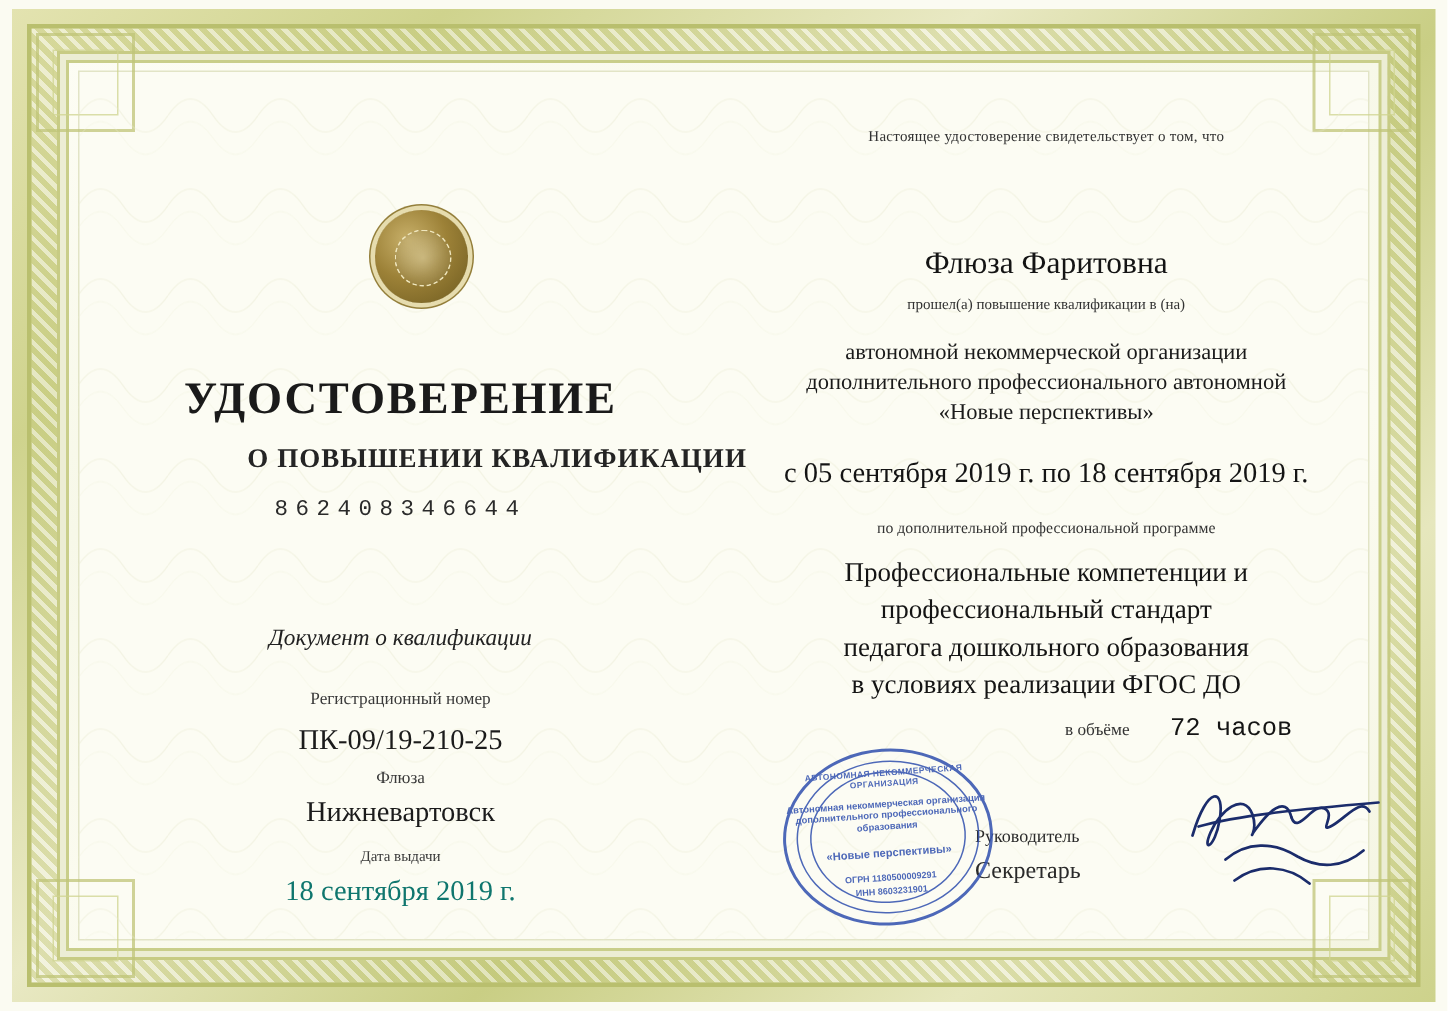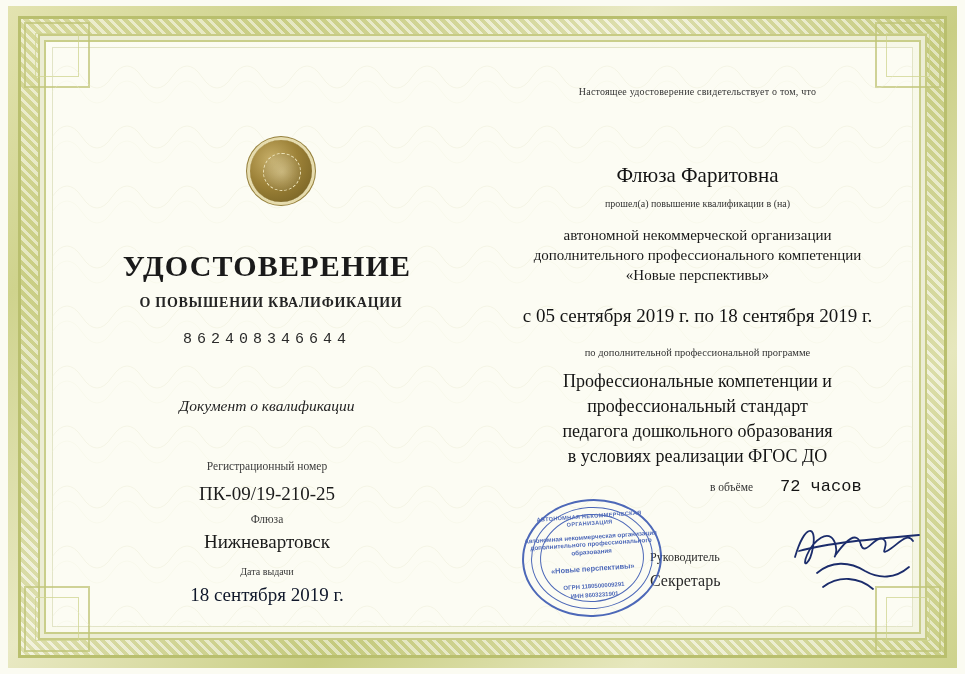--- a/index.html
+++ b/index.html
@@ -117,39 +117,40 @@
     position: absolute;
     left: 0; top: 186px;
     width: 430px;
     font-size: 30px;
     font-weight: bold;
     letter-spacing: 1.2px;
     color: #1a1a1a;
   }
   .title-sub {
     position: absolute;
-    left: 4px; top: 232px;
-    width: 430px;
-    font-size: 14px;
+    left: 16px; top: 232px;
+    width: 430px;
+    font-size: 18px;
     letter-spacing: .7px;
     font-weight: 600;
     color: #242424;
+    text-align: right;
   }
   .doc-number {
     position: absolute;
     left: 0; top: 268px;
     width: 430px;
     font-size: 15px;
     letter-spacing: 5px;
     font-family: "Liberation Mono", monospace;
     color: #2a2a2a;
   }
   .doc-kind {
     position: absolute;
-    left: 0; top: 334px;
+    left: 0; top: 354px;
     width: 430px;
     font-size: 15.5px;
     font-style: italic;
     color: #222;
   }
   .lbl-regnum {
     position: absolute;
     left: 0; top: 397px;
     width: 430px;
     font-size: 11.5px;
@@ -181,21 +182,21 @@
     left: 0; top: 503px;
     width: 430px;
     font-size: 10px;
     color: #3a3a3a;
   }
   .val-date {
     position: absolute;
     left: 0; top: 521px;
     width: 430px;
     font-size: 19px;
-    color: #0f172a;
+    color: #0f766e;
   }
 
   
   .right-col {
     position: absolute;
     left: 430px; top: 0;
     width: 431px; height: 407px;
     text-align: center;
   }
   .r-intro {
@@ -367,21 +368,21 @@
       <div class="val-date">18 сентября 2019 г.</div>
     </div>
 
     <div class="right-col">
       <div class="r-intro">Настоящее удостоверение свидетельствует о том, что</div>
       <div class="r-given">Флюза Фаритовна</div>
       <div class="r-passed">прошел(а) повышение квалификации в (на)</div>
 
       <div class="r-org">
         <div>автономной некоммерческой организации</div>
-        <div>дополнительного профессионального компетенции</div>
+        <div>дополнительного профессионального автономной</div>
         <div>«Новые перспективы»</div>
       </div>
 
       <div class="r-period">с 05 сентября 2019 г. по 18 сентября 2019 г.</div>
       <div class="r-progline">по дополнительной профессиональной программе</div>
 
       <div class="r-program">
         <div>Профессиональные компетенции и</div>
         <div>профессиональный стандарт</div>
         <div>педагога дошкольного образования</div>

